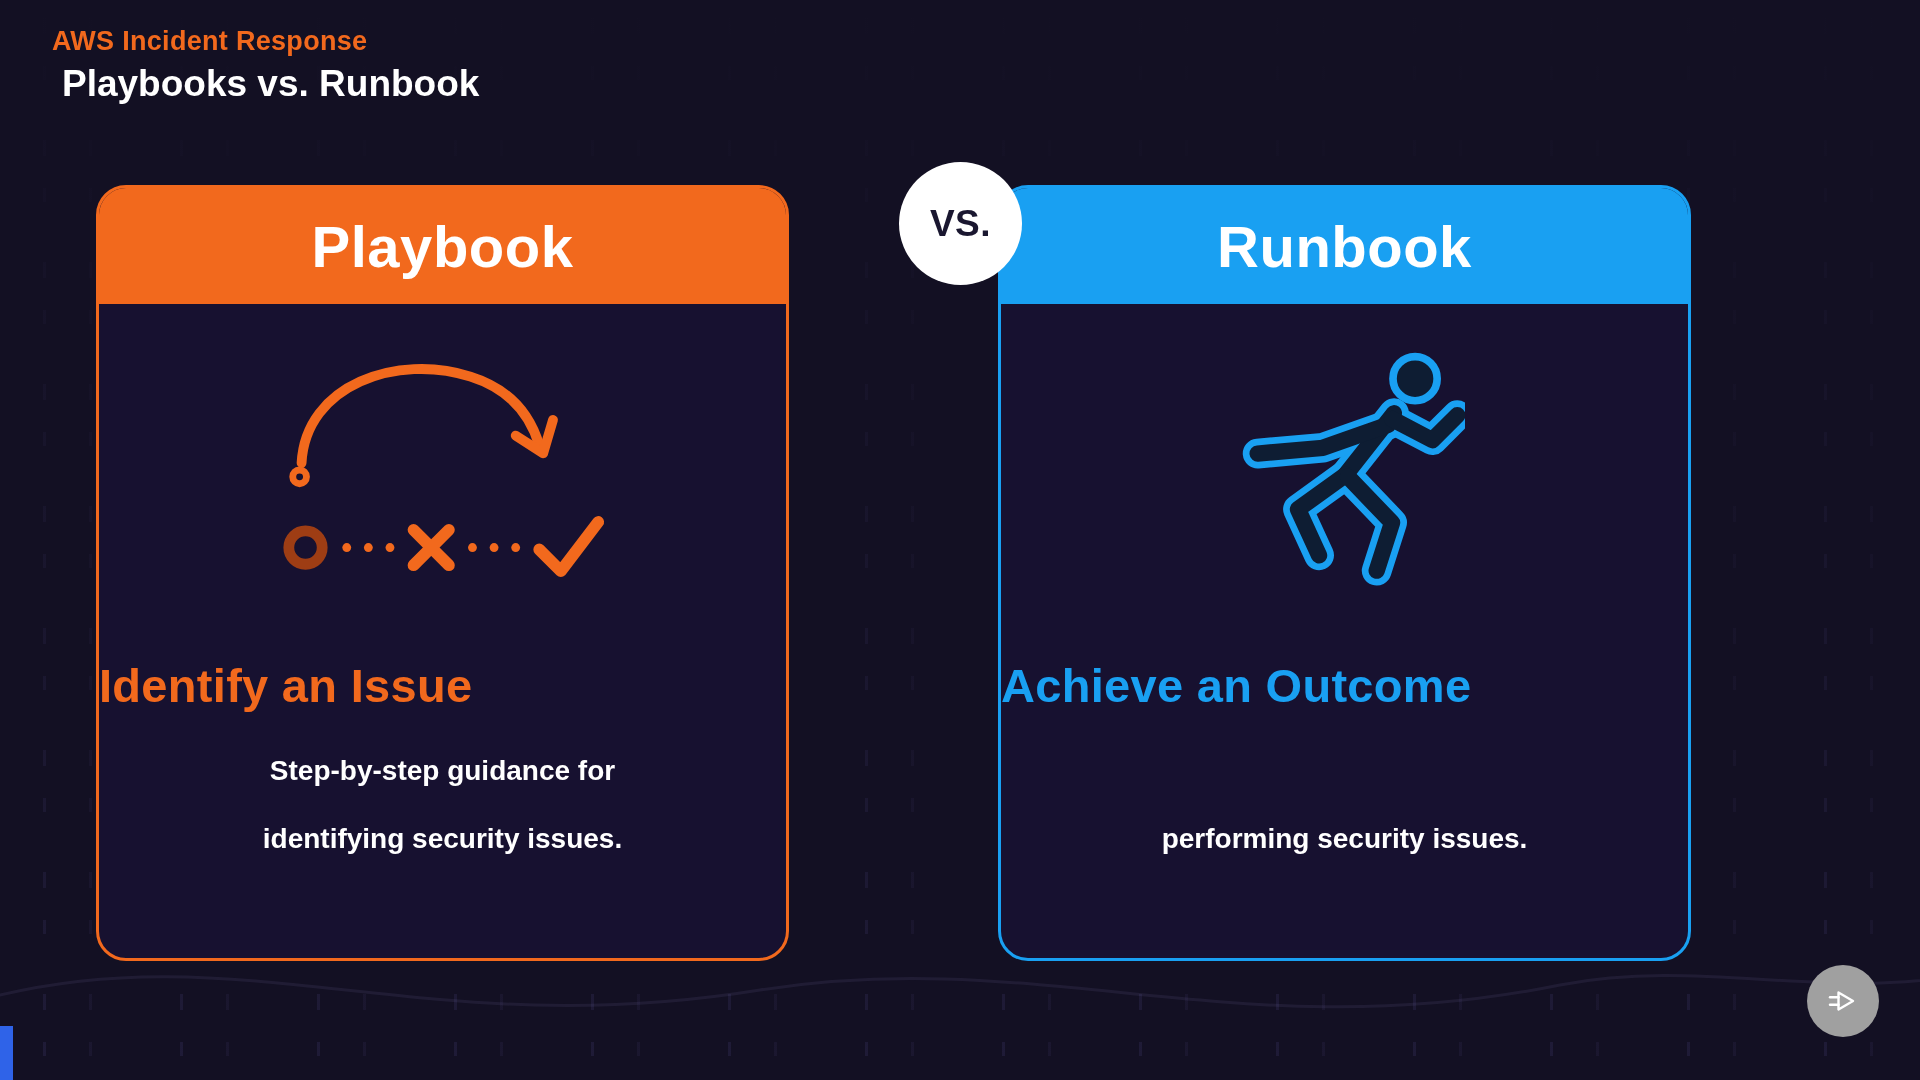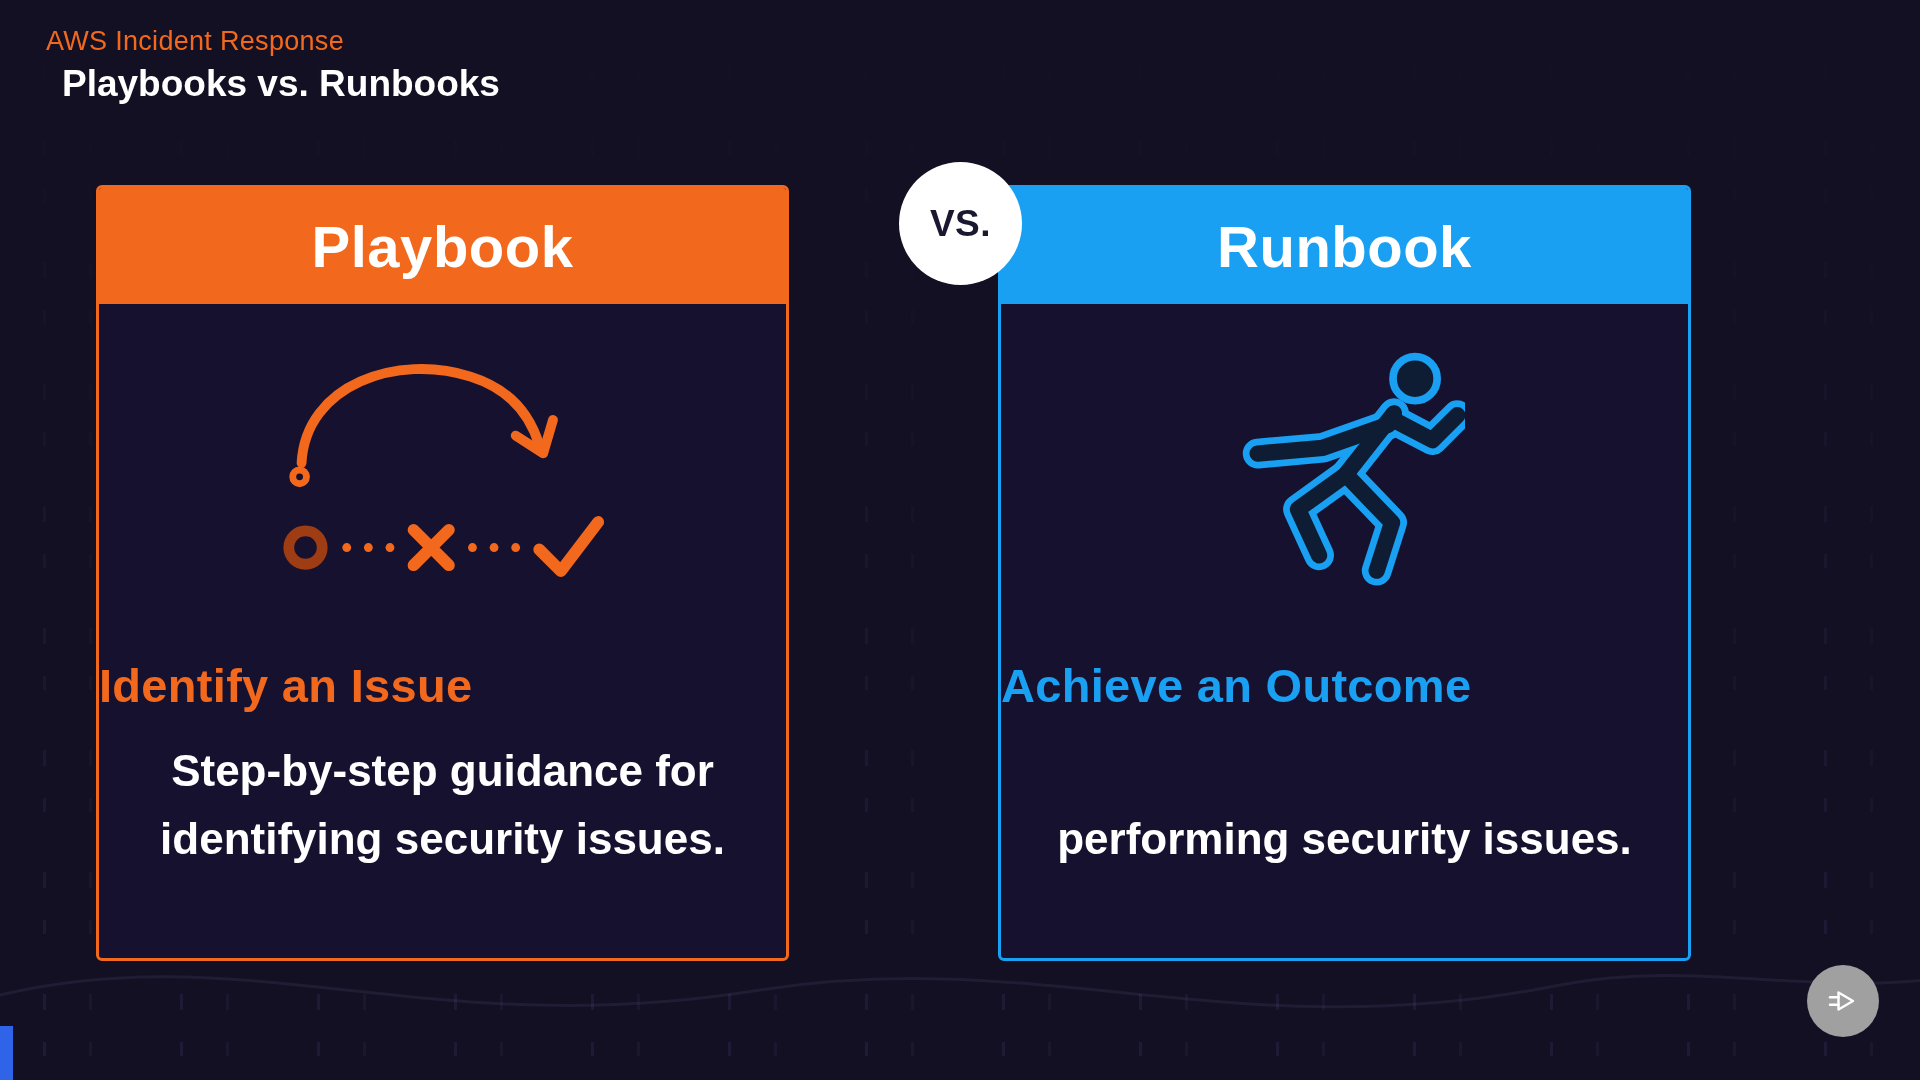--- a/index.html
+++ b/index.html
@@ -27,38 +27,38 @@
         var(--background,#131023) 80px 122px),
       repeating-linear-gradient(90deg,
         transparent 0 43px, rgba(134,120,220,0.20) 43px 46px,
         transparent 46px 89px, rgba(134,120,220,0.13) 89px 92px,
         transparent 92px 137px);
   }
   .bg-fade{position:absolute;inset:0;
     background:linear-gradient(180deg, var(--background,#131023) 0%, rgba(19,16,35,0.55) 45%, rgba(19,16,35,0) 100%);}
   .bg-wave{position:absolute;inset:0;pointer-events:none;}
 
-  .eyebrow{position:absolute;left:46px;top:24px;font-size:27px;line-height:1.3;font-weight:400;
+  .eyebrow{position:absolute;left:52px;top:24px;font-size:27px;line-height:1.3;font-weight:700;
     color:var(--accent-orange,#F2691D);letter-spacing:.3px;}
   .page-title{position:absolute;left:62px;top:62px;font-size:37px;line-height:1.2;font-weight:700;color:#fff;}
 
-  .card{position:absolute;top:185px;width:693px;height:776px;border-radius:6px;border:3px solid;
+  .card{position:absolute;top:185px;width:693px;height:776px;border-radius:30px;border:3px solid;
     overflow:hidden;background:var(--card-background,#171130);}
   .card-left{left:96px;border-color:var(--accent-orange,#F2691D);}
   .card-right{left:998px;border-color:var(--accent-blue,#19A0F2);}
   .card-header{height:116px;display:flex;align-items:center;justify-content:center;
     font-size:58px;font-weight:700;color:#fff;letter-spacing:.5px;}
   .card-left .card-header{background:var(--accent-orange,#F2691D);}
   .card-right .card-header{background:var(--accent-blue,#19A0F2);}
   .card-body{display:flex;flex-direction:column;}
   .icon-area{height:258px;margin-top:34px;display:flex;align-items:center;justify-content:center;}
   .card-heading{margin-top:62px;font-size:47px;font-weight:700;letter-spacing:.3px;}
   .heading-orange{color:var(--accent-orange,#F2691D);}
   .heading-blue{color:var(--accent-blue,#19A0F2);}
-  .card-desc{margin-top:24px;font-size:44px;line-height:68px;font-weight:700;color:#fff;text-align:center;}
+  .card-desc{margin-top:24px;font-size:28px;line-height:68px;font-weight:700;color:#fff;text-align:center;}
 
   .vs-badge{position:absolute;left:899px;top:162px;width:123px;height:123px;border-radius:50%;
     background:#fff;display:flex;align-items:center;justify-content:center;z-index:5;
     font-size:37px;font-weight:700;color:var(--vs-text,#1A1730);letter-spacing:.5px;}
 
   .brand{position:absolute;left:1807px;top:965px;width:72px;height:72px;border-radius:50%;
     background:var(--logo-gray,#A0A0A0);display:flex;align-items:center;justify-content:center;}
 
   .edge-accent{position:absolute;left:0;bottom:0;width:13px;height:54px;background:var(--edge-accent,#2F63E8);}
 
@@ -75,21 +75,21 @@
 
 <div class="stage">
 
   <div class="bg-pattern"></div>
   <div class="bg-fade"></div>
   <svg class="bg-wave" width="1920" height="1080" viewBox="0 0 1920 1080">
     <path d="M -20 1000 C 240 930 420 1045 760 990 C 1040 945 1240 1050 1560 985 C 1700 958 1820 1000 1960 975" fill="none" stroke="rgba(150,140,210,0.10)" stroke-width="3"></path>
   </svg>
 
   <div class="eyebrow">AWS Incident Response</div>
-  <h1 class="page-title">Playbooks vs. Runbooks</h1>
+  <h1 class="page-title">Playbooks vs. Runbook</h1>
 
   <section class="card card-left">
     <div class="card-header">
       <span>Playbook</span>
     </div>
     <div class="card-body">
       <div class="icon-area">
         <svg width="330" height="232" viewBox="0 0 336 236" fill="none" stroke-linecap="round" stroke-linejoin="round">
 
           <circle cx="22" cy="128" r="7" class="stroke-orange" stroke-width="7"></circle>

